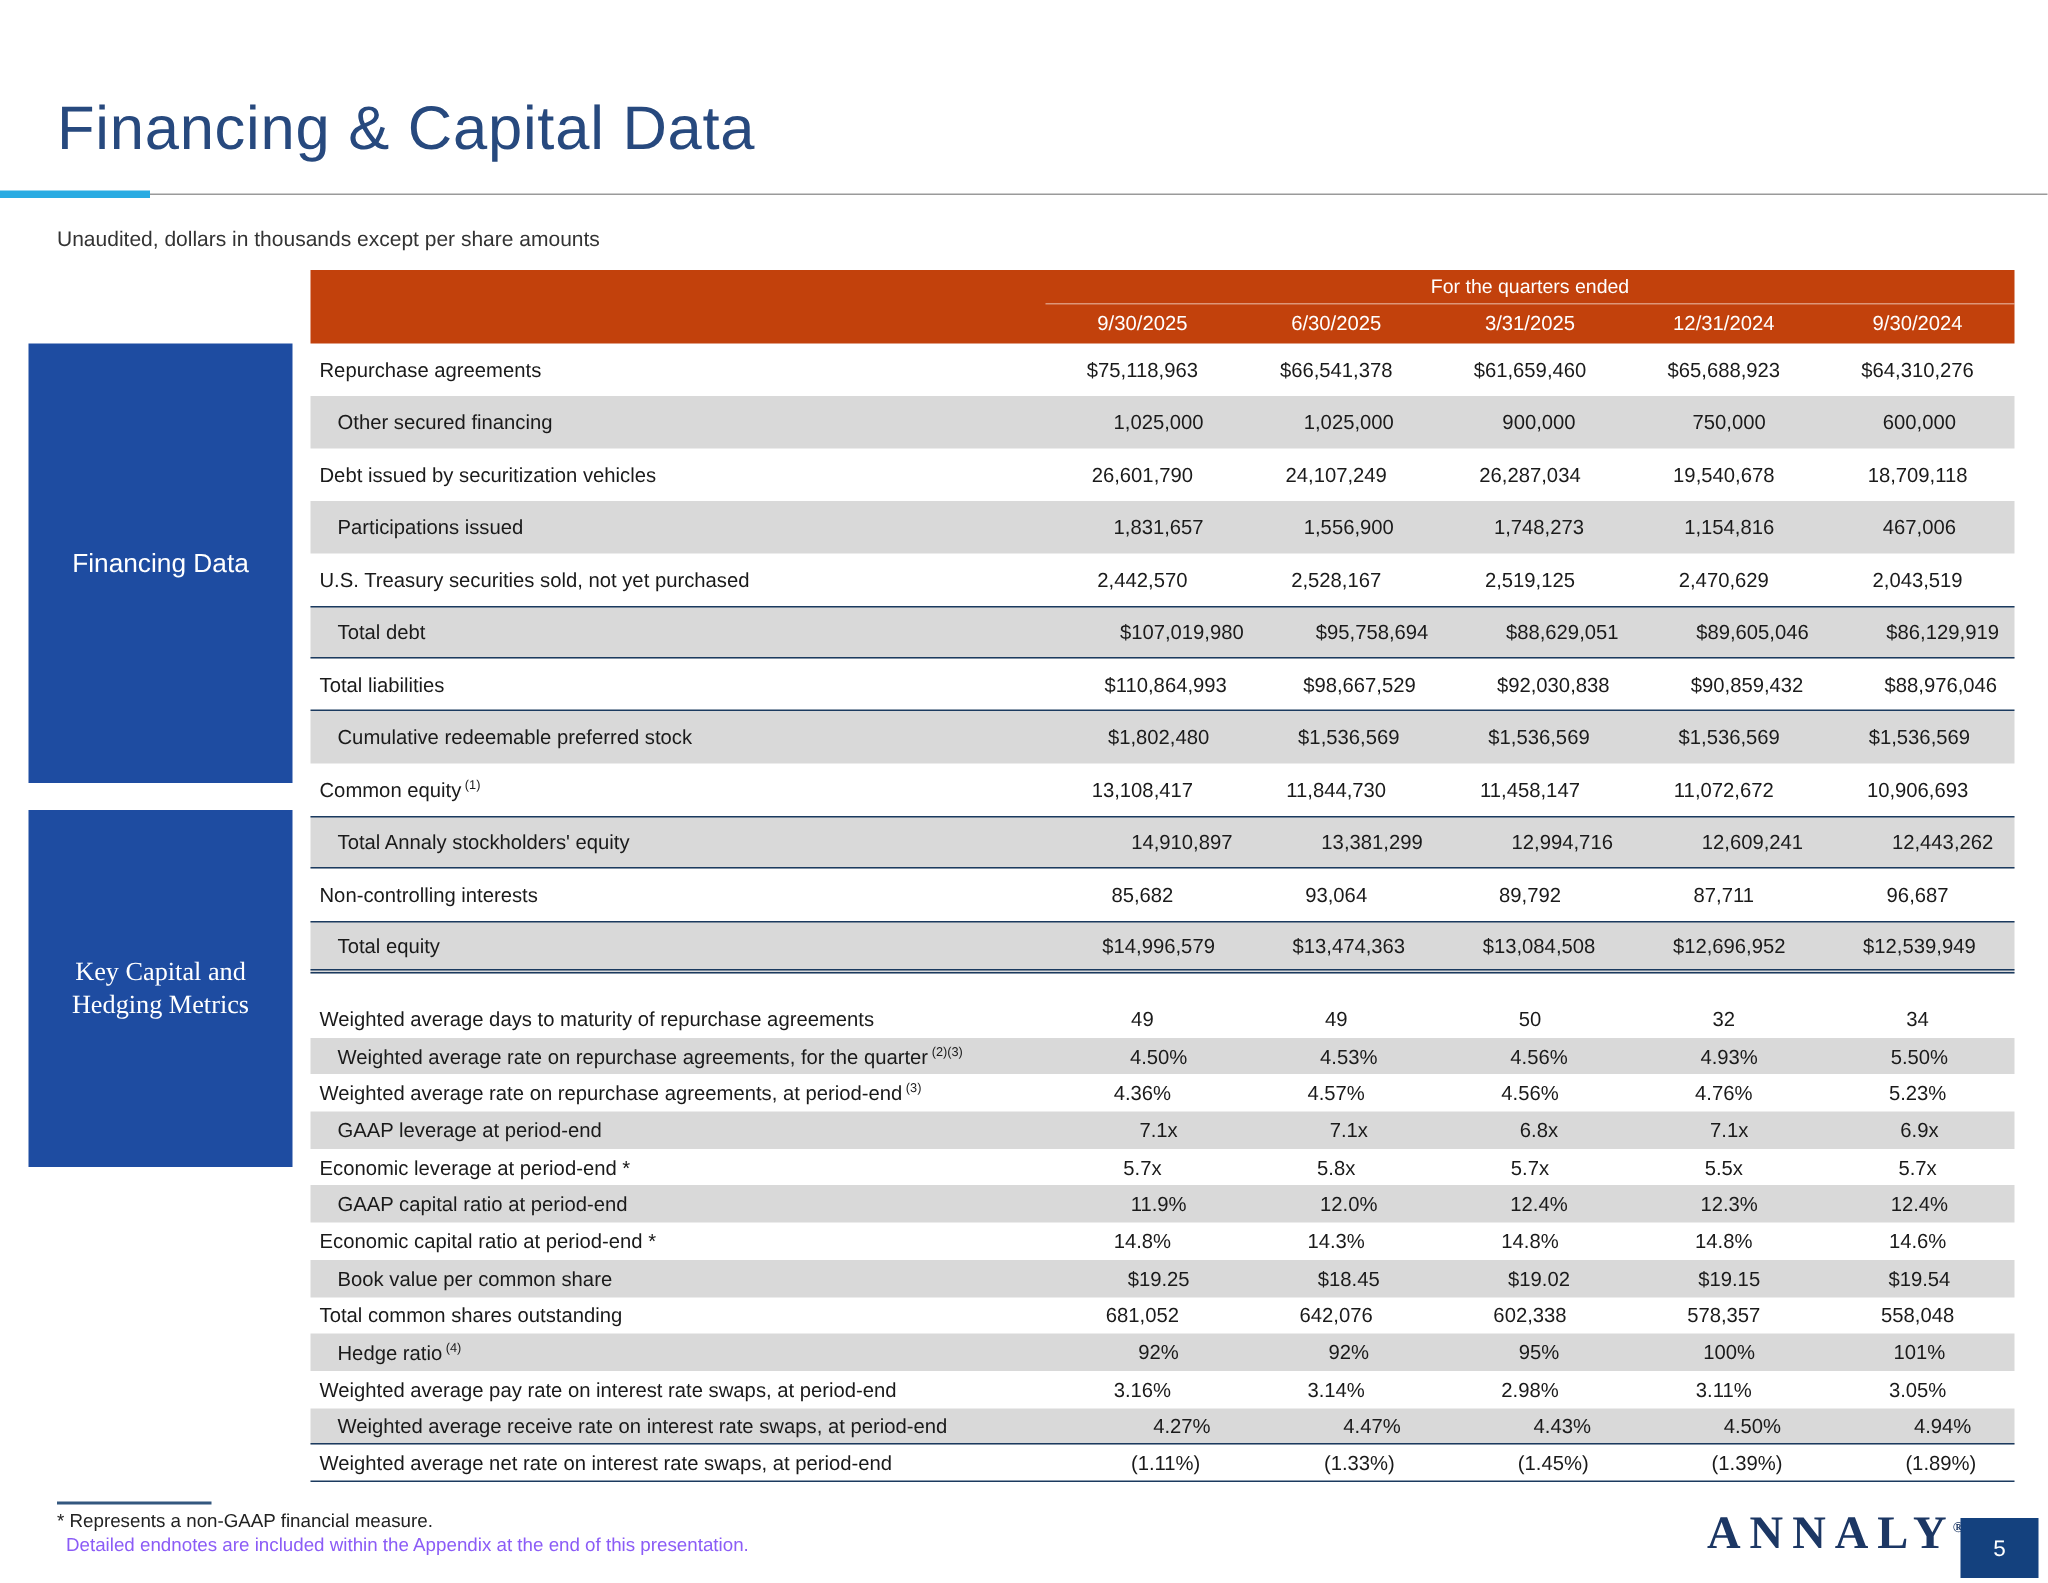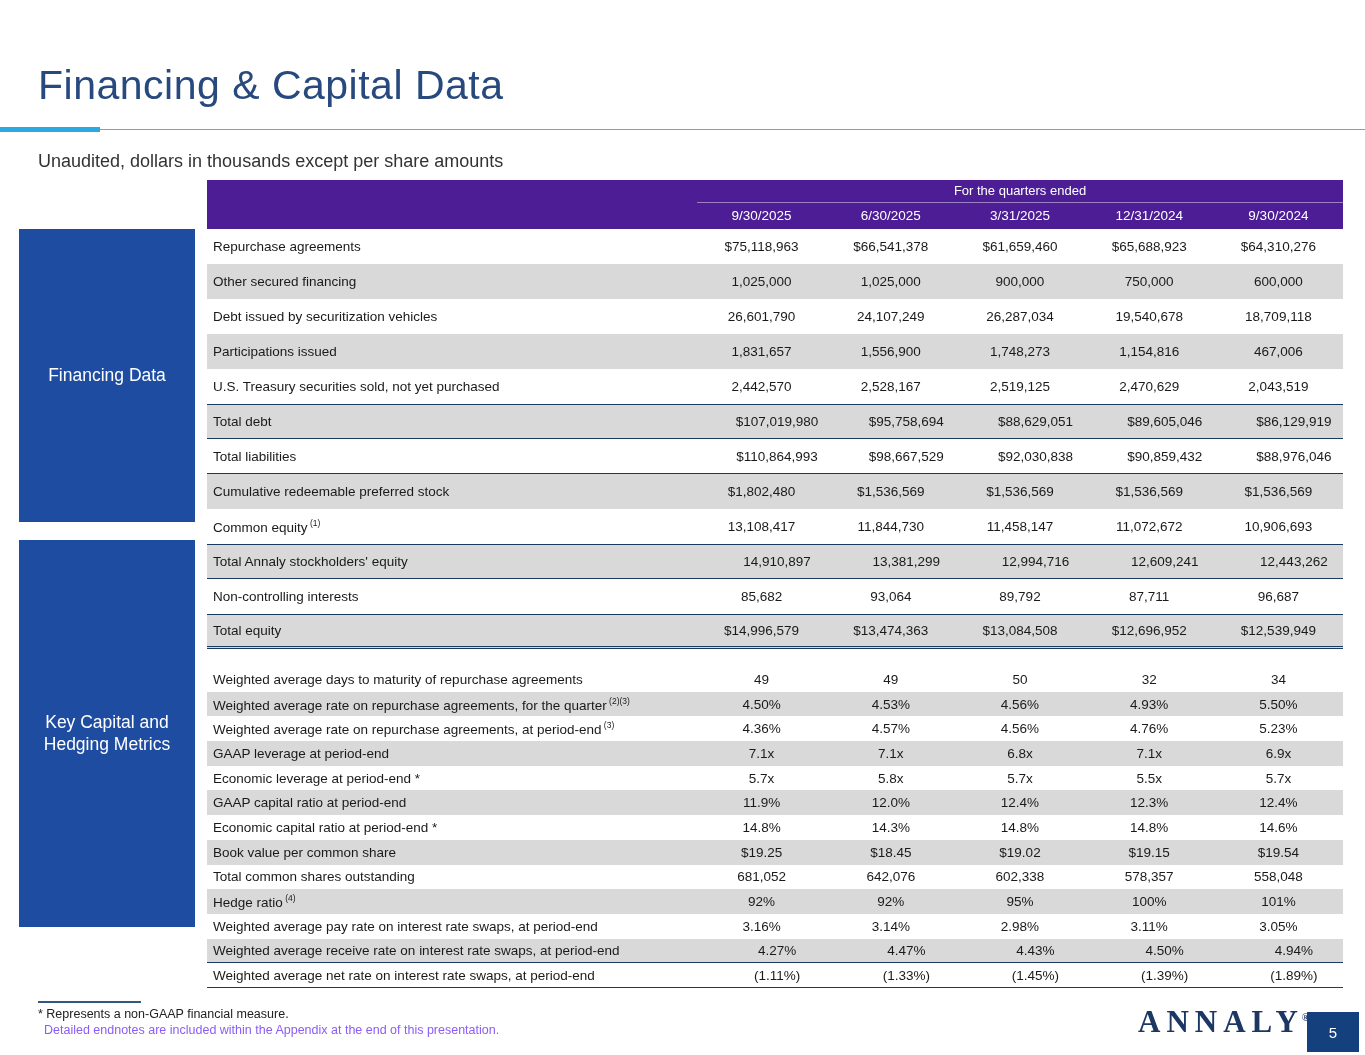--- a/index.html
+++ b/index.html
@@ -13,47 +13,47 @@
   }
 
   
   .page-title {
     position:absolute; left:38px; top:62px;
     font-size:41px; font-weight:400; color:#27497e; letter-spacing:0.5px;
   }
   .title-rule { position:absolute; left:0; top:127px; width:1365px; height:6px; }
   .title-rule .accent { position:absolute; left:0; top:0; width:100px; height:5px; background:#29abe2; }
   .title-rule .grayline { position:absolute; left:100px; right:0; top:2px; height:1px; background:#9a9a9a; }
-  .subtitle { position:absolute; left:38px; top:151px; font-size:18px; color:#333; }
+  .subtitle { position:absolute; left:38px; top:151px; font-size:14px; color:#333; }
 
   
   .side-label {
     position:absolute; left:19px; width:176px;
     background:#1e4ca1; color:#fff;
     display:flex; align-items:center; justify-content:center;
     text-align:center; font-size:17.5px; padding:0 18px; line-height:1.25;
   }
   .side-label.s1 { top:229px; height:293px; }
-  .side-label.s2 { top:540px; height:387px; }
+  .side-label.s2 { top:540px; height:238px;font-family:Liberation Serif, serif; }
 
   
   .table-wrap { position:absolute; left:207px; top:180px; width:1136px; }
-  .thead { background:#4c1d95; color:#fff; }
+  .thead { background:#c2410c; color:#fff; }
   .thead-top { display:grid; grid-template-columns:490px 1fr; height:23px; }
   .quarters { text-align:center; line-height:22px; font-size:13px; border-bottom:1px solid rgba(255,255,255,0.45); }
   .thead-dates { display:grid; grid-template-columns:490px repeat(5,1fr); height:26px; }
   .date { text-align:center; line-height:26px; font-size:13.5px; }
 
   .tsection {}
   .trow {
     display:grid; grid-template-columns:490px repeat(5,1fr);
     align-items:center; height:35px; font-size:13.5px;
   }
   .sec2 .trow { height:24.7px; }
-  .trow.shade { background:#d9d9d9; }
+  .trow.shade { background:#d9d9d9;padding-left:12px; }
   .trow.rule-top { border-top:1px solid #1b3a5f; }
   .trow.rule-bottom { border-bottom:1px solid #1b3a5f;gap:31px; }
   .trow.double-bottom { border-bottom:3px double #1b3a5f; }
   .cell.label { padding-left:6px; white-space:nowrap; }
   .cell.val { text-align:center; }
   sup { font-size:8.5px; vertical-align:super; }
   .spacer { height:18px; }
 
   
   .foot-rule { position:absolute; left:38px; top:1001px; width:103px; height:2px; background:#33577f; }

